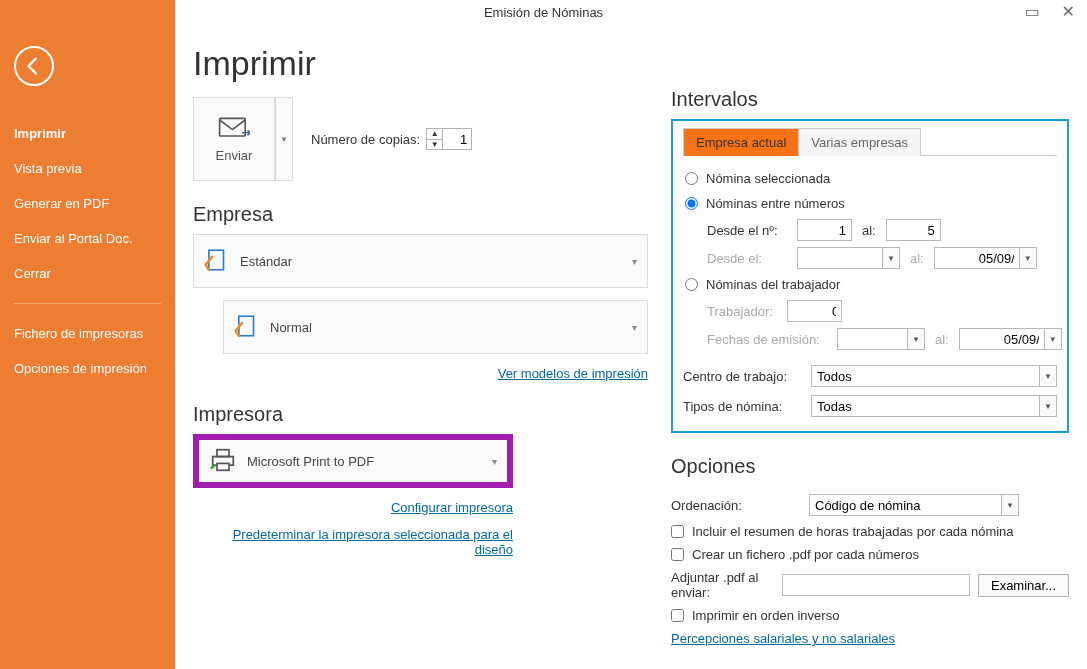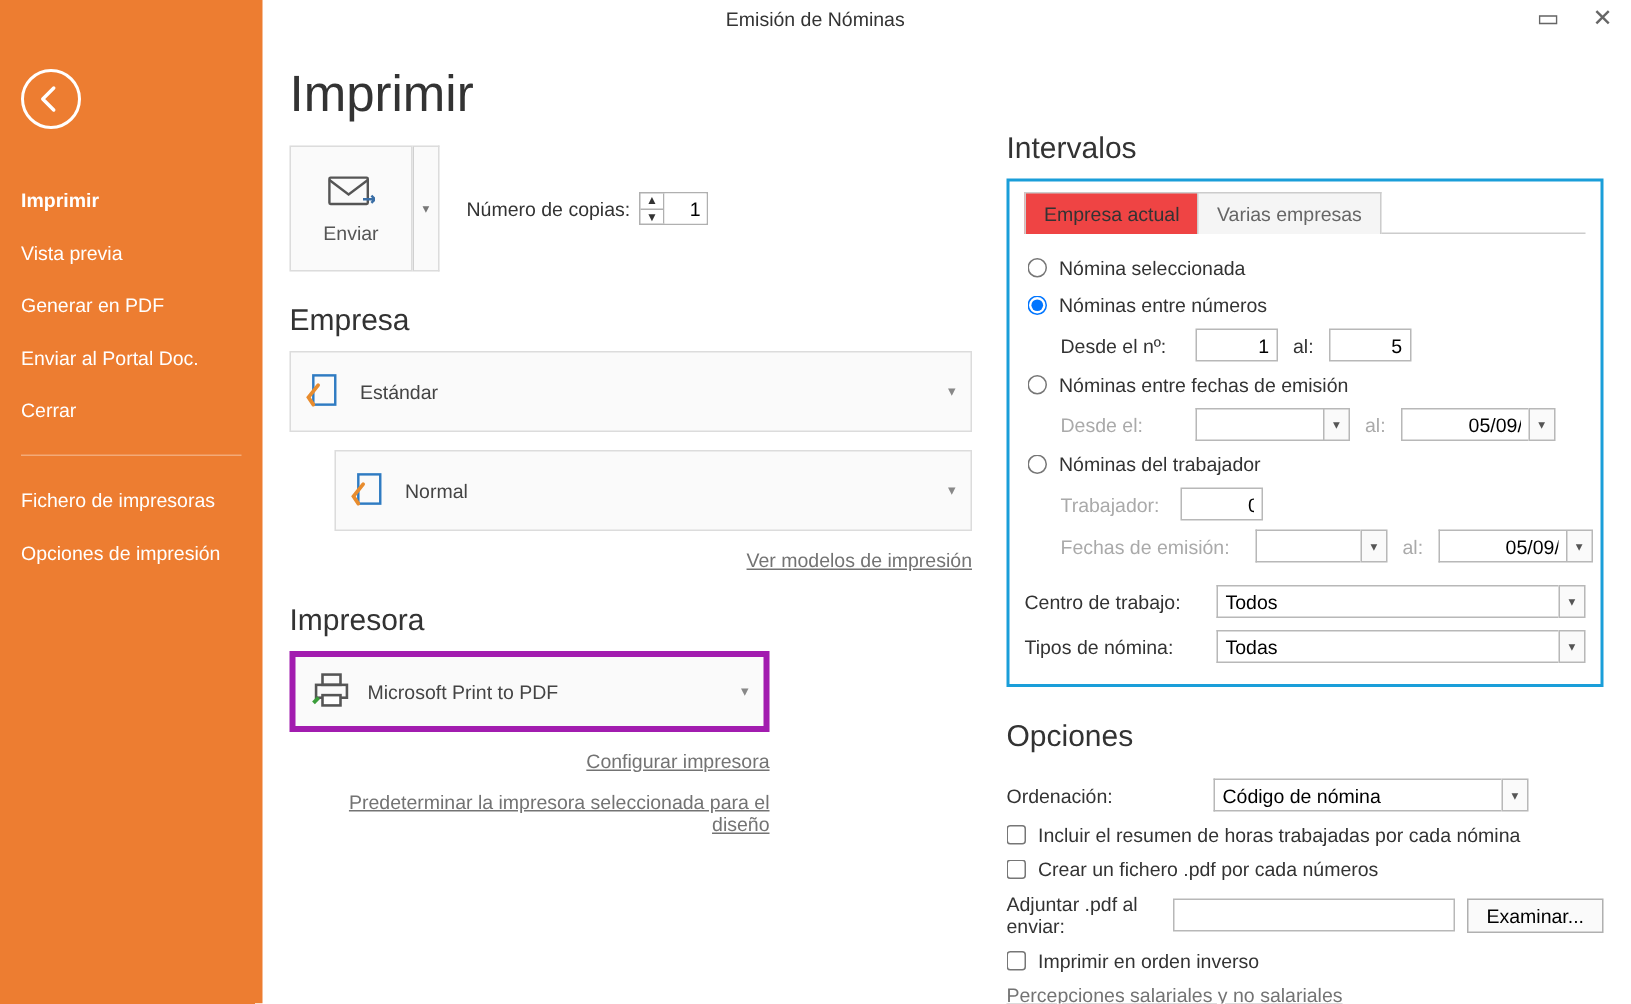--- a/index.html
+++ b/index.html
@@ -123,21 +123,21 @@
     display:flex; align-items:center;
     padding: 16px 10px;
     cursor:pointer;
   }
   .model-card.indent { margin-left:30px; margin-top:12px;}
   .model-card .mi-icon svg { width:26px; height:26px; }
   .model-card .label { flex:1; margin-left:10px; color:#444; }
   .model-card .chev { color:#888; font-size:10px; }
 
   .link-below { text-align:right; margin-top:12px; }
-  a.link { color:#737373; text-decoration:underline; cursor:pointer; font-size:13px;}
+  a.link { color:#0369a1; text-decoration:underline; cursor:pointer; font-size:13px;}
 
   .show-chk { display:flex; align-items:center; gap:6px; margin-left:10px; margin-bottom:6px;}
   .preview-thumb {
     width:115px; height:170px;
     border:1px solid #aaa;
     background:#fff;
     padding:4px;
     display:flex; flex-direction:column; gap:2px;
   }
   .preview-thumb .page {
@@ -154,21 +154,21 @@
       repeating-linear-gradient(#ddd 0 1px, transparent 1px 3px);
     opacity:.7;
   }
   .preview-thumb .page::after{
     content:'';
     position:absolute; left:4px; right:4px; top:2px; height:6px;
     background:#222;
   }
 
   .printer-card {
-    border:4px solid #a21caf;
+    border:6px solid #a21caf;
     background:#fafafa;
     height:54px;
     display:flex; align-items:center;
     padding:0 10px;
     width:320px;
     cursor:pointer;
   }
   .printer-card svg{ width:28px; height:24px;}
   .printer-card .label{flex:1; margin-left:10px; color:#444;}
   .printer-card .chev{color:#888; font-size:10px;}
@@ -193,21 +193,21 @@
     border:1px solid #ccc;
     border-bottom:none;
     background:#fff;
     cursor:pointer;
     font-size:13px;
     color:#333;
     margin-right:-1px;
     position:relative;
     top:1px;
   }
-  .tab.active{ background:#ef4444; }
+  .tab.active{ background:#f97316; }
   .tab:not(.active){ background:#f5f5f5; color:#666;}
 
   .radio-row { display:flex; align-items:center; gap:8px; padding:5px 2px;}
   input[type=radio], input[type=checkbox]{ margin:0; cursor:pointer;}
   .sub { margin-left:24px; display:flex; align-items:center; gap:10px; padding:3px 0;}
   .fld-label { min-width:80px; }
   .txt {
     border:1px solid #b8b8b8;
     height:22px; padding:0 5px;
     font-size:13px;
@@ -374,24 +374,20 @@
         <input type="radio" name="intv" checked="" style="">
         <span>Nóminas entre números</span>
       </div>
       <div class="sub">
         <span class="fld-label">Desde el nº:</span>
         <input class="txt small" type="text" value="1" style="">
         <span>al:</span>
         <input class="txt small" type="text" value="5" style="">
       </div>
 
-      <div class="radio-row">
-        <input type="radio" name="intv" style="">
-        <span>Nóminas entre fechas de emisión</span>
-      </div>
       <div class="sub dim">
         <span class="fld-label">Desde el:</span>
         <span class="date-combo">
           <input class="txt" style="width: 85px;" type="text">
           <span class="dd">▾</span>
         </span>
         <span>al:</span>
         <span class="date-combo">
           <input class="txt" style="width: 85px;" type="text" value="05/09/2022">
           <span class="dd">▾</span>

